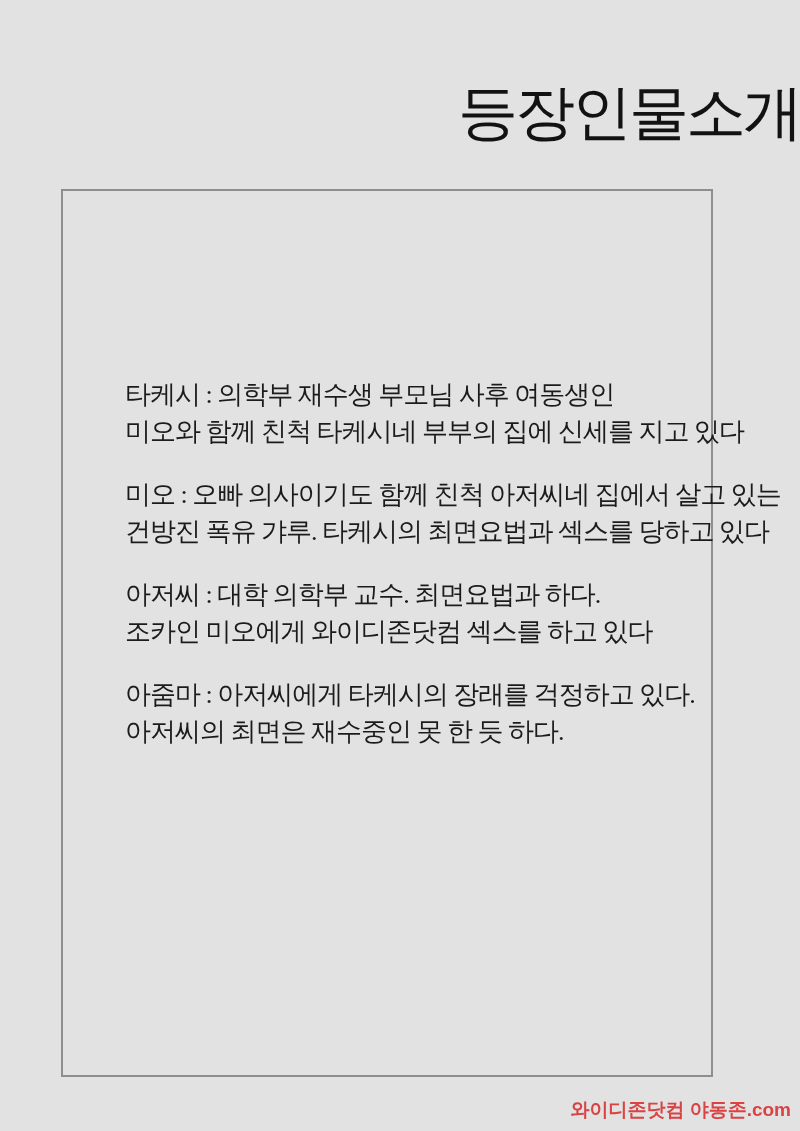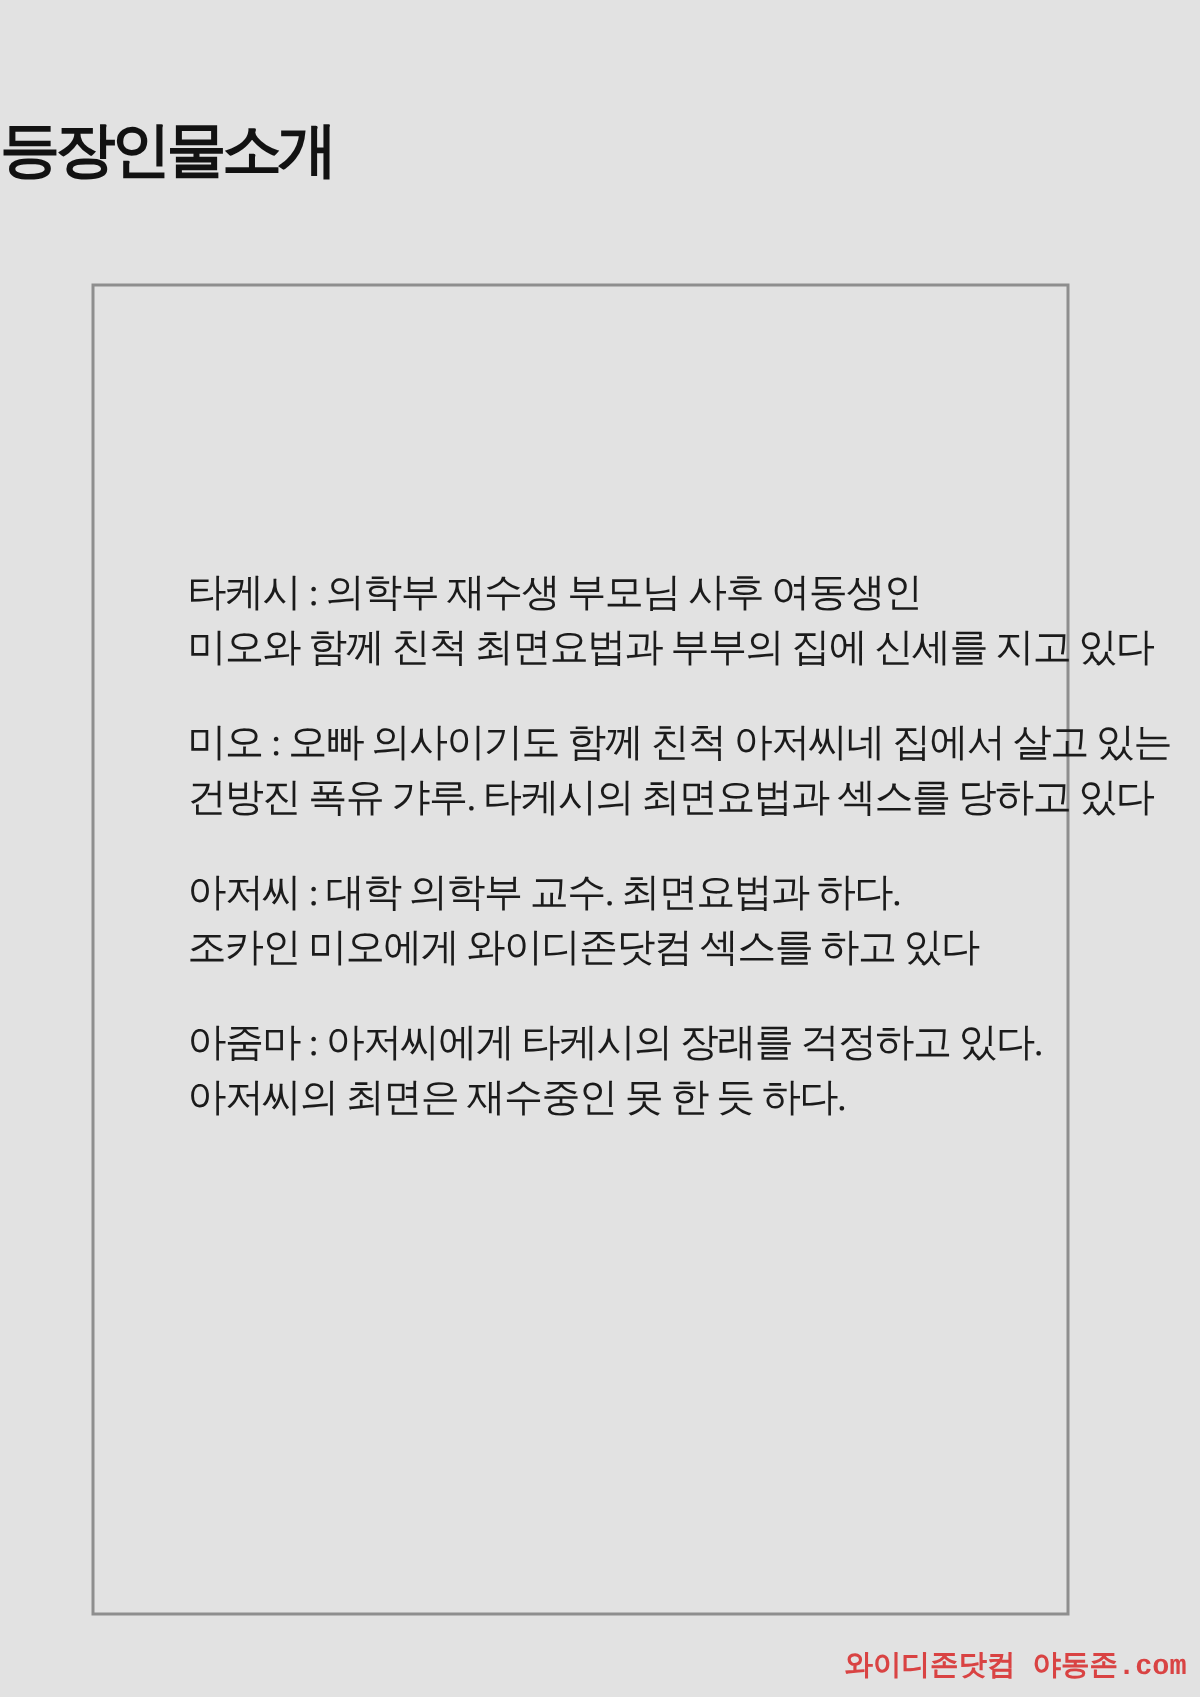--- a/index.html
+++ b/index.html
@@ -8,23 +8,23 @@
     background: #e2e2e2;
     position: relative;
     overflow: hidden;
     font-family: "Liberation Serif", "DejaVu Serif", serif;
   }
   .page { position: absolute; inset: 0; }
   .page-title {
     position: absolute;
     top: 74px; left: 0; width: 100%;
     margin: 0;
-    text-align: left;
-    font-size: 40px;
-    font-weight: 700;
+    text-align: right;
+    font-size: 60px;
+    font-weight: 400;
     letter-spacing: -3px;
     color: #121212;
     line-height: 1.3;
   }
   .content-box {
     position: absolute;
     left: 61px; top: 189px;
     width: 652px; height: 888px;
     border: 2px solid #8e8e8e;
     box-sizing: border-box;
@@ -42,40 +42,40 @@
   .char-line {
     font-size: 26px;
     line-height: 37px;
     letter-spacing: -1px;
     white-space: nowrap;
     margin-left: 39px;
   }
   .watermark {
     position: absolute;
     top: 1097px; right: 9px;
-    font-family: Liberation Mono, monospace;
+    font-family: Liberation Sans, sans-serif;
     font-size: 19px;
     font-weight: 700;
     color: #d94343;
     letter-spacing: 0px;
   }
 </style>
 </head>
 <body>
 
 <div class="page">
 
   <h1 class="page-title">등장인물소개</h1>
 
   <div class="content-box">
     <div class="char-list">
 
       <div class="char-entry">
         <div class="char-line">타케시 : 의학부 재수생 부모님 사후 여동생인</div>
-        <div class="char-line">미오와 함께 친척 최면요법과 부부의 집에 신세를 지고 있다</div>
+        <div class="char-line">미오와 함께 친척 타케시네 부부의 집에 신세를 지고 있다</div>
       </div>
 
       <div class="char-entry">
         <div class="char-line">미오 : 오빠 의사이기도 함께 친척 아저씨네 집에서 살고 있는</div>
         <div class="char-line">건방진 폭유 갸루. 타케시의 최면요법과 섹스를 당하고 있다</div>
       </div>
 
 
       <div class="char-entry">
         <div class="char-line">아저씨 : 대학 의학부 교수. 최면요법과 하다.</div>

